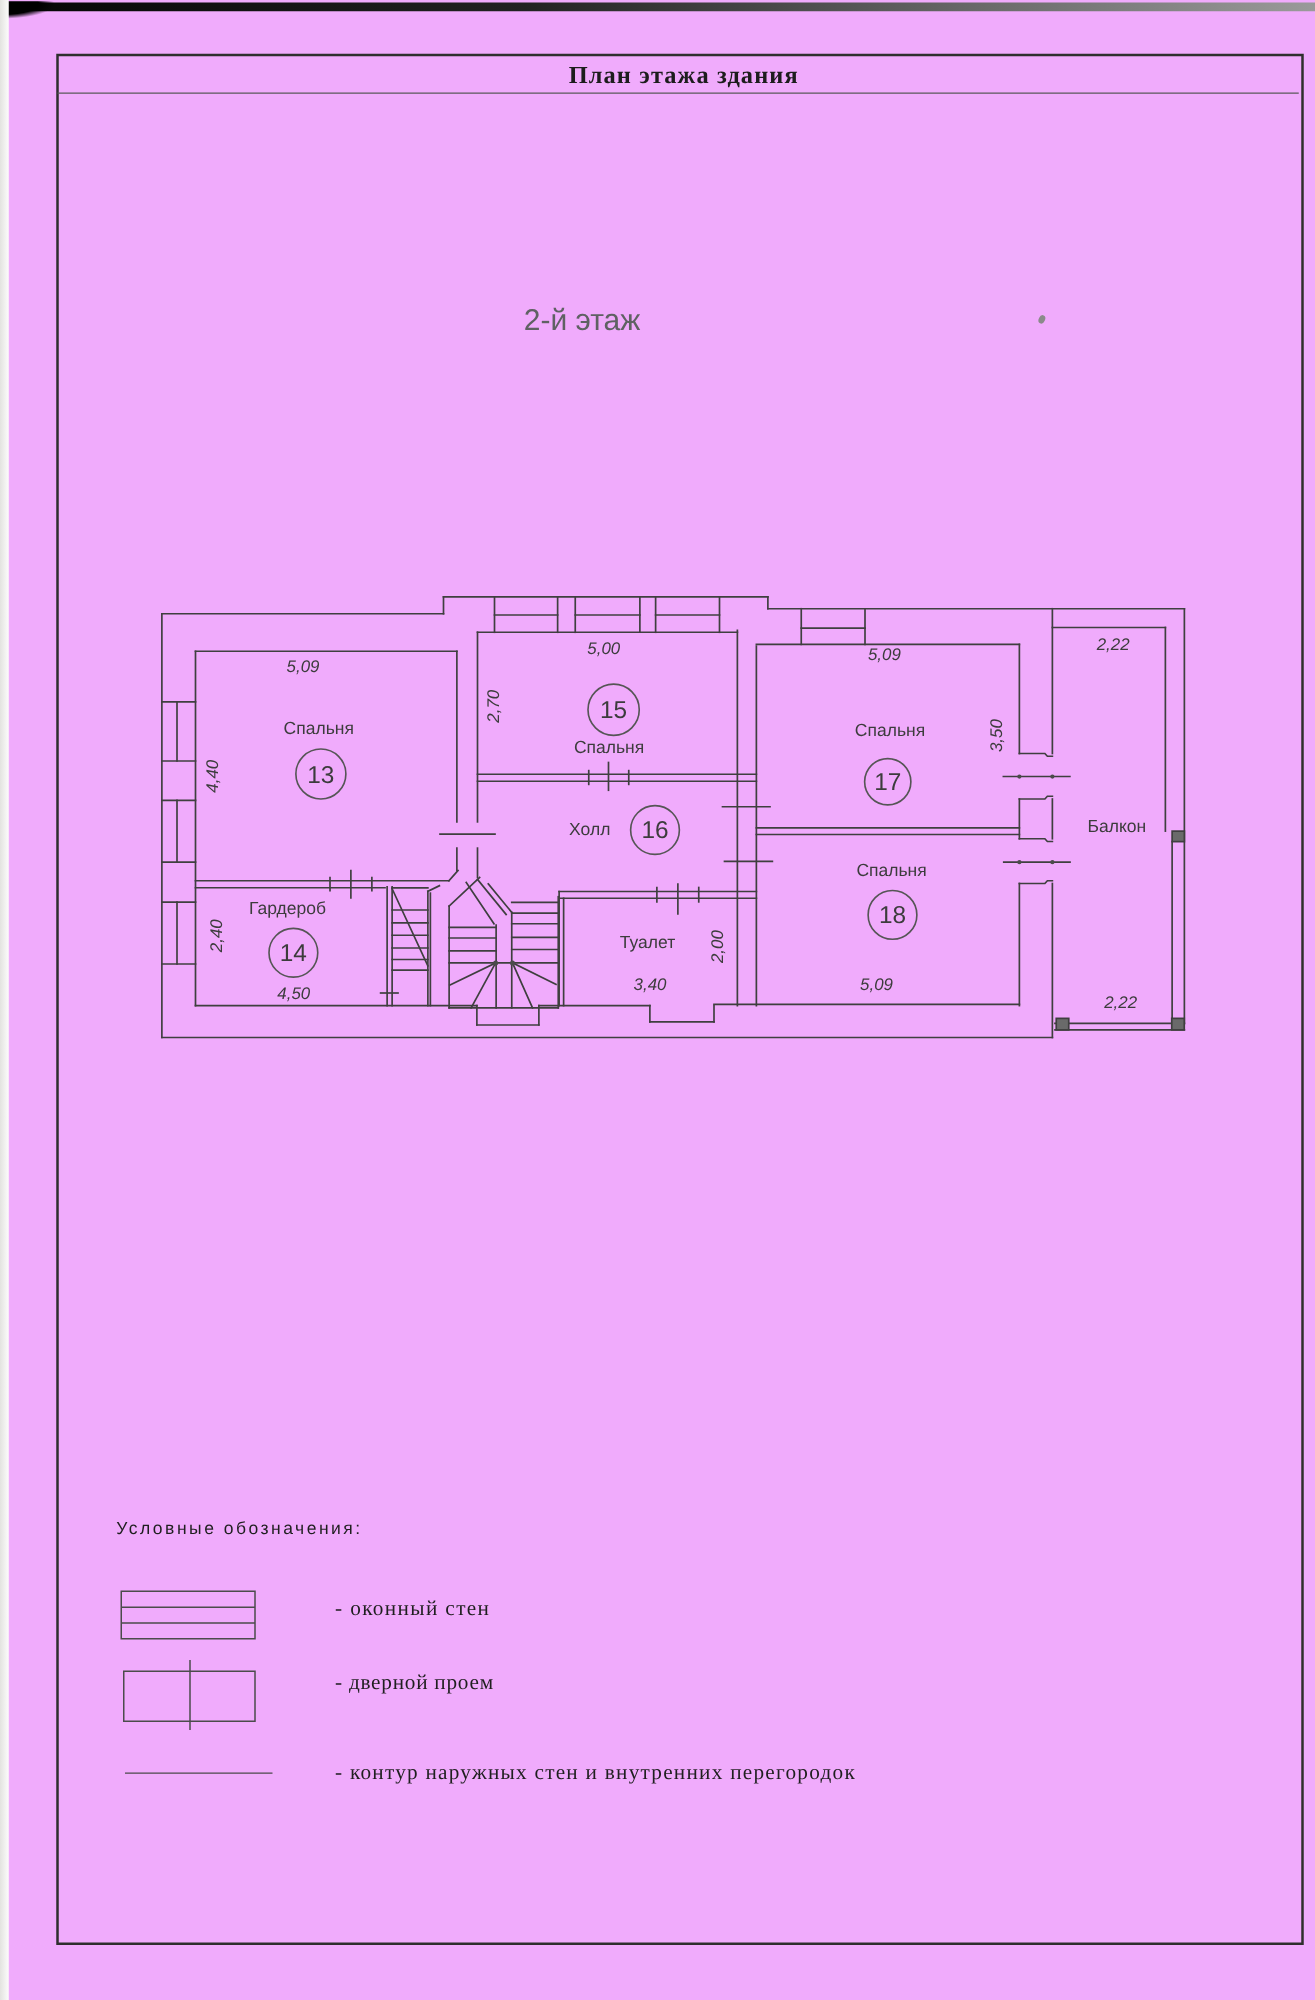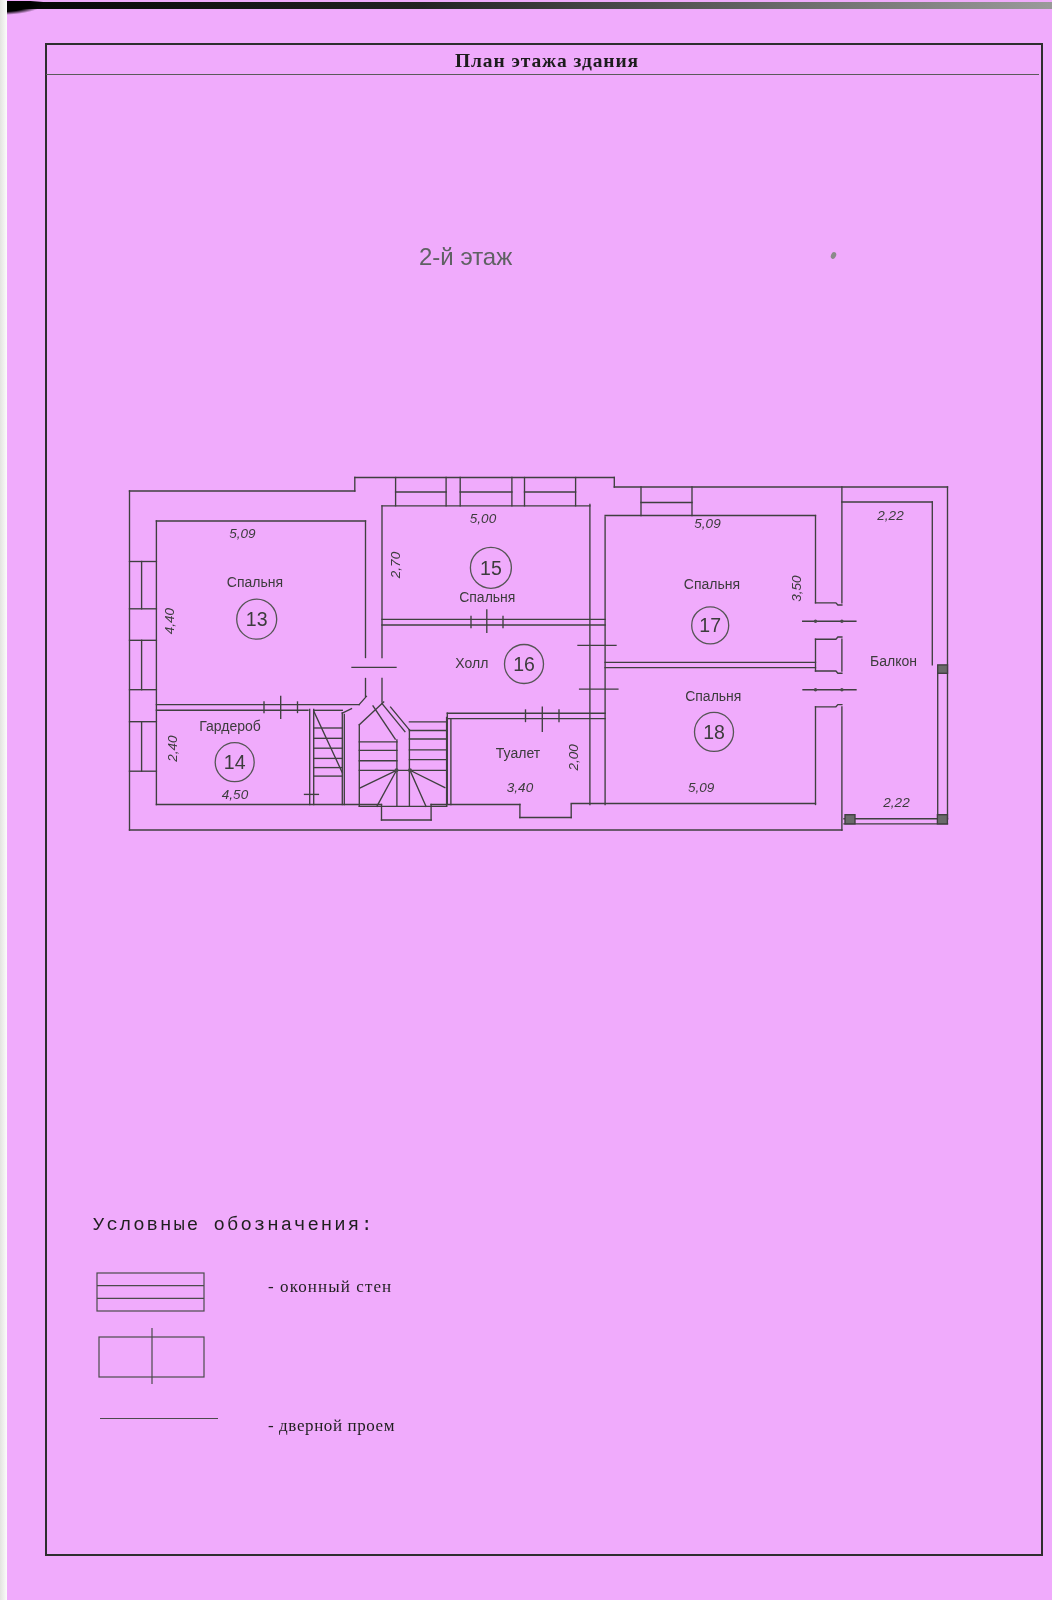--- a/index.html
+++ b/index.html
@@ -470,37 +470,38 @@
       <g>
           <text x="890.5" y="520.3" font-size="13.5" font-style="italic" text-anchor="middle">2,22</text>
         </g>
 
       <g>
           <text x="896.5" y="806.5" font-size="13.5" font-style="italic" text-anchor="middle">2,22</text>
         </g>
     </g>
   </svg>
 
-  <div class="abs" style="left:93px;top:1214px;font-family:Liberation Mono, monospace;font-size:19px;color:#1f1f1f;letter-spacing:2px;">Условные обозначения:</div>
+  <div class="abs" style="left:93px;top:1214px;font-family:Liberation Sans, sans-serif;font-size:14px;color:#1f1f1f;letter-spacing:2px;">Условные обозначения:</div>
 
   <svg class="abs" style="left:90px;top:1265px;" width="140" height="130" viewBox="0 0 140 130">
     <g fill="none" stroke="#4b4b4b" stroke-width="1.2">
       <rect x="7" y="8" width="107" height="38"></rect>
       <line x1="7" y1="20.7" x2="114" y2="20.7"></line>
       <line x1="7" y1="33.3" x2="114" y2="33.3"></line>
     </g>
   </svg>
 
   <div class="abs" style="left:268px;top:1277px;font-family:'Liberation Serif',serif;font-size:17px;color:#1f1f1f;letter-spacing:1.1px;">- оконный стен</div>
 
   <svg class="abs" style="left:90px;top:1320px;" width="140" height="80" viewBox="0 0 140 80">
     <g fill="none" stroke="#4b4b4b" stroke-width="1.2">
       <rect x="9" y="17" width="105" height="40"></rect>
       <line x1="62" y1="8" x2="62" y2="64"></line>
     </g>
   </svg>
 
-  <div class="abs" style="left:268px;top:1416px;font-family:'Liberation Serif',serif;font-size:17px;color:#1f1f1f;letter-spacing:0.6px;">- дверной проем</div>
+  <div class="abs" style="left:268px;top:1336px;font-family:'Liberation Serif',serif;font-size:17px;color:#1f1f1f;letter-spacing:0.6px;">- дверной проем</div>
 
   <div class="abs" style="left:100px;top:1418px;width:118px;height:1.3px;background:#4b4b4b;"></div>
 
+  <div class="abs" style="left:268px;top:1408px;font-family:'Liberation Serif',serif;font-size:17px;color:#1f1f1f;letter-spacing:1px;">- контур наружных стен и внутренних перегородок</div>
 
 </div>
 
 </body></html>

